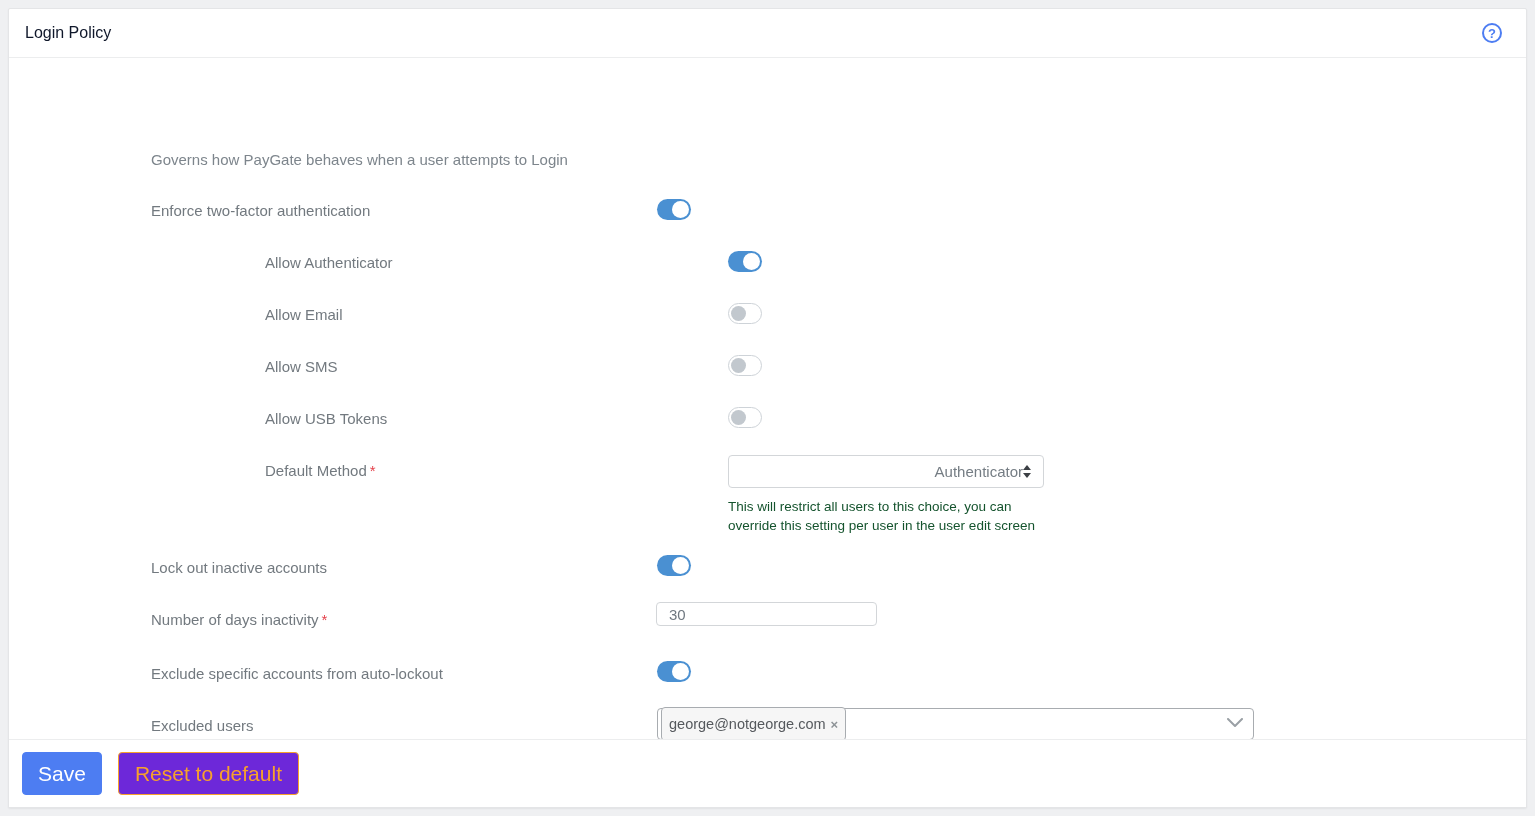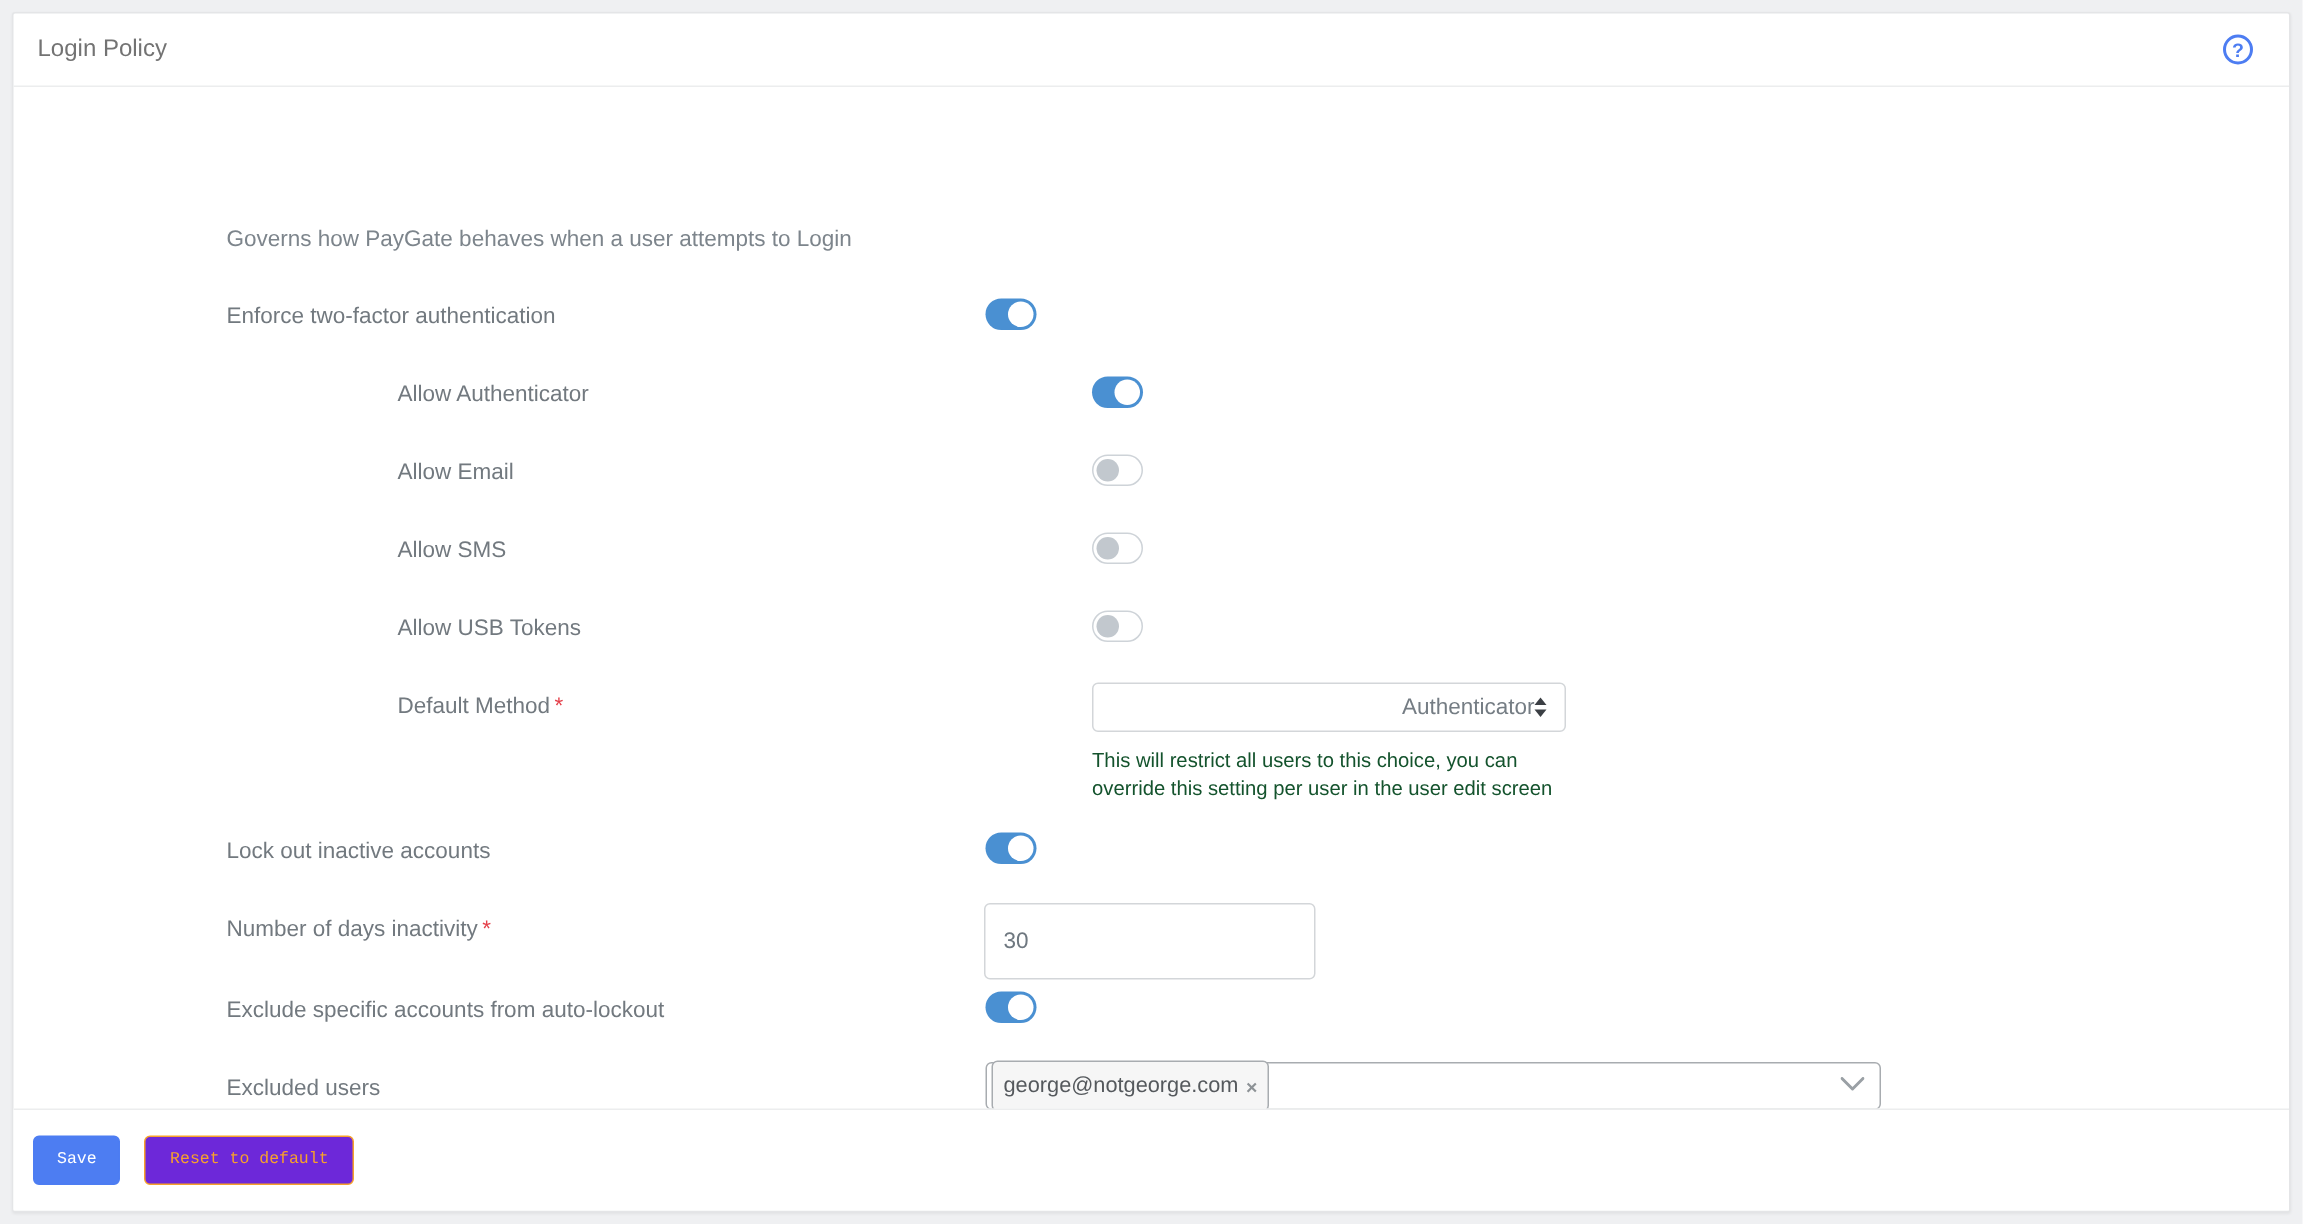--- a/index.html
+++ b/index.html
@@ -15,21 +15,21 @@
     position:absolute; left:8px; top:8px; width:1519px; height:800px;
     background:#fff; border:1px solid #e4e5e7; border-radius:2px;
     box-shadow:0 1px 2px rgba(0,0,0,.06);
   }
   .card-header {
     position:absolute; left:0; top:0; right:0; height:49px;
     border-bottom:1px solid #ecedee;
     display:flex; align-items:center; justify-content:space-between;
     padding:0 24px 0 16px;
   }
-  .card-title { font-size:16px; color:#737373; }
+  .card-title { font-size:16px; color:#0f172a; }
   .help-icon {
     width:20px; height:20px; border-radius:50%;
     border:2px solid var(--primary,#4d7df2); color:var(--primary,#4d7df2);
     display:flex; align-items:center; justify-content:center;
     font-size:13px; font-weight:bold; cursor:pointer; line-height:1;
   }
   .card-body { position:absolute; left:0; top:50px; right:0; bottom:68px; }
   .card-footer {
     position:absolute; left:0; bottom:0; right:0; height:68px;
     border-top:1px solid #ecedee; background:#fff;
@@ -62,41 +62,41 @@
   .caret-updown { display:flex; flex-direction:column; gap:3px; }
   .tri-up { width:0; height:0; border-left:4px solid transparent; border-right:4px solid transparent; border-bottom:5px solid #3b3f44; }
   .tri-down { width:0; height:0; border-left:4px solid transparent; border-right:4px solid transparent; border-top:5px solid #3b3f44; }
   .helper {
     position:absolute; left:719px; top:438px; width:312px;
     font-size:13.5px; line-height:19px; color:#14532d;
   }
 
   
   .text-input {
-    position:absolute; left:647px; top:543px; width:221px; height:51px;
+    position:absolute; left:647px; top:543px; width:221px; height:24px;
     border:1px solid #d3d6d9; border-radius:4px; font-family:inherit;
     font-size:15px; color:#6f7880; padding:0 12px; outline:none; background:#fff;
   }
 
   
   .multiselect {
     position:absolute; left:648px; top:649px; width:597px; height:32px;
     border:1px solid #a8acb0; border-radius:4px; background:#fff;
     display:flex; align-items:center; padding:0 30px 0 3px; cursor:text;
   }
   .tag {
     display:inline-flex; align-items:center; height:25px;
     border:1px solid #a8acb0; border-radius:4px; background:#f6f6f6;
     padding:16px 7px; font-size:14.5px; color:#55595d; gap:5px;
   }
   .tag .remove { color:#8d9296; font-weight:bold; font-size:13px; cursor:pointer; }
   .ms-chevron { position:absolute; right:10px; top:9px; cursor:pointer; }
 
   
-  .btn { font-family:Liberation Mono, monospace; font-size:11px; border-radius:4px; cursor:pointer; line-height:1; }
+  .btn { font-family:Liberation Sans, sans-serif; font-size:21px; border-radius:4px; cursor:pointer; line-height:1; }
   .btn-save {
     background:var(--primary,#4d7df2); color:#fff; border:1px solid var(--primary,#4d7df2);
     padding:10px 15px;
   }
   .btn-reset {
     background:#6d28d9; color:var(--warning,#f7a12b); border:1px solid var(--warning,#f7a12b);
     padding:10px 16px;
   }
 </style>
 </head>

